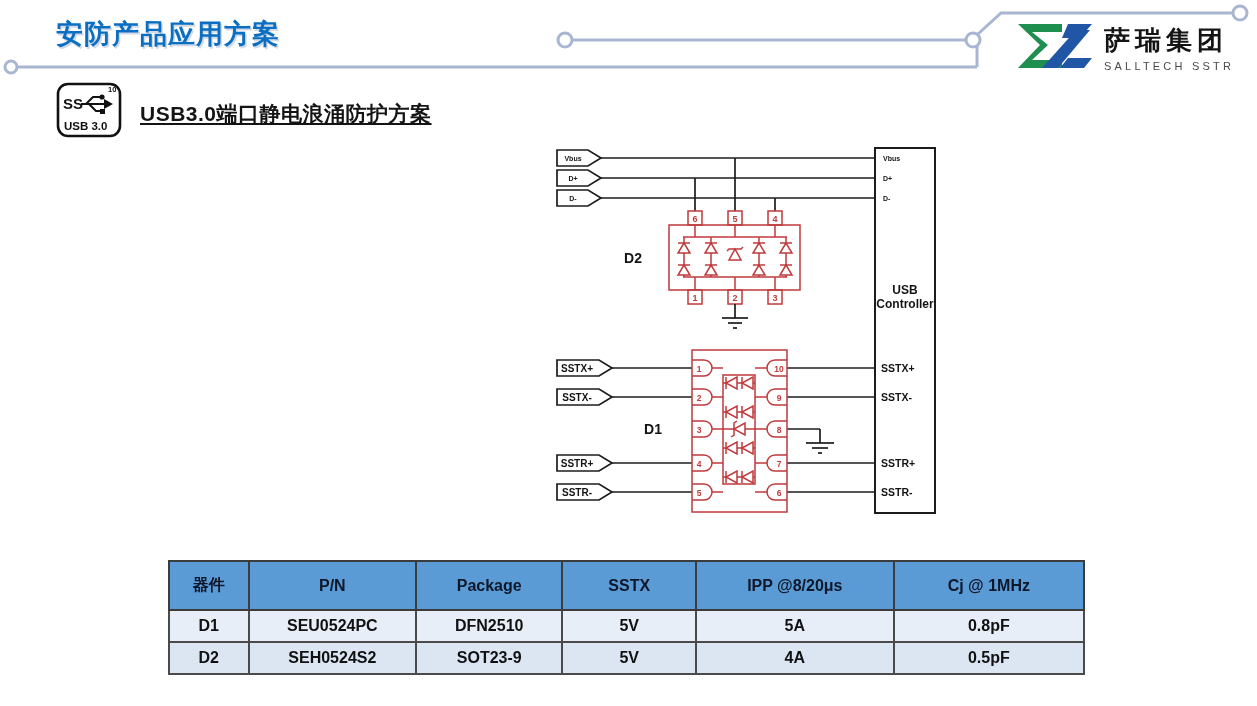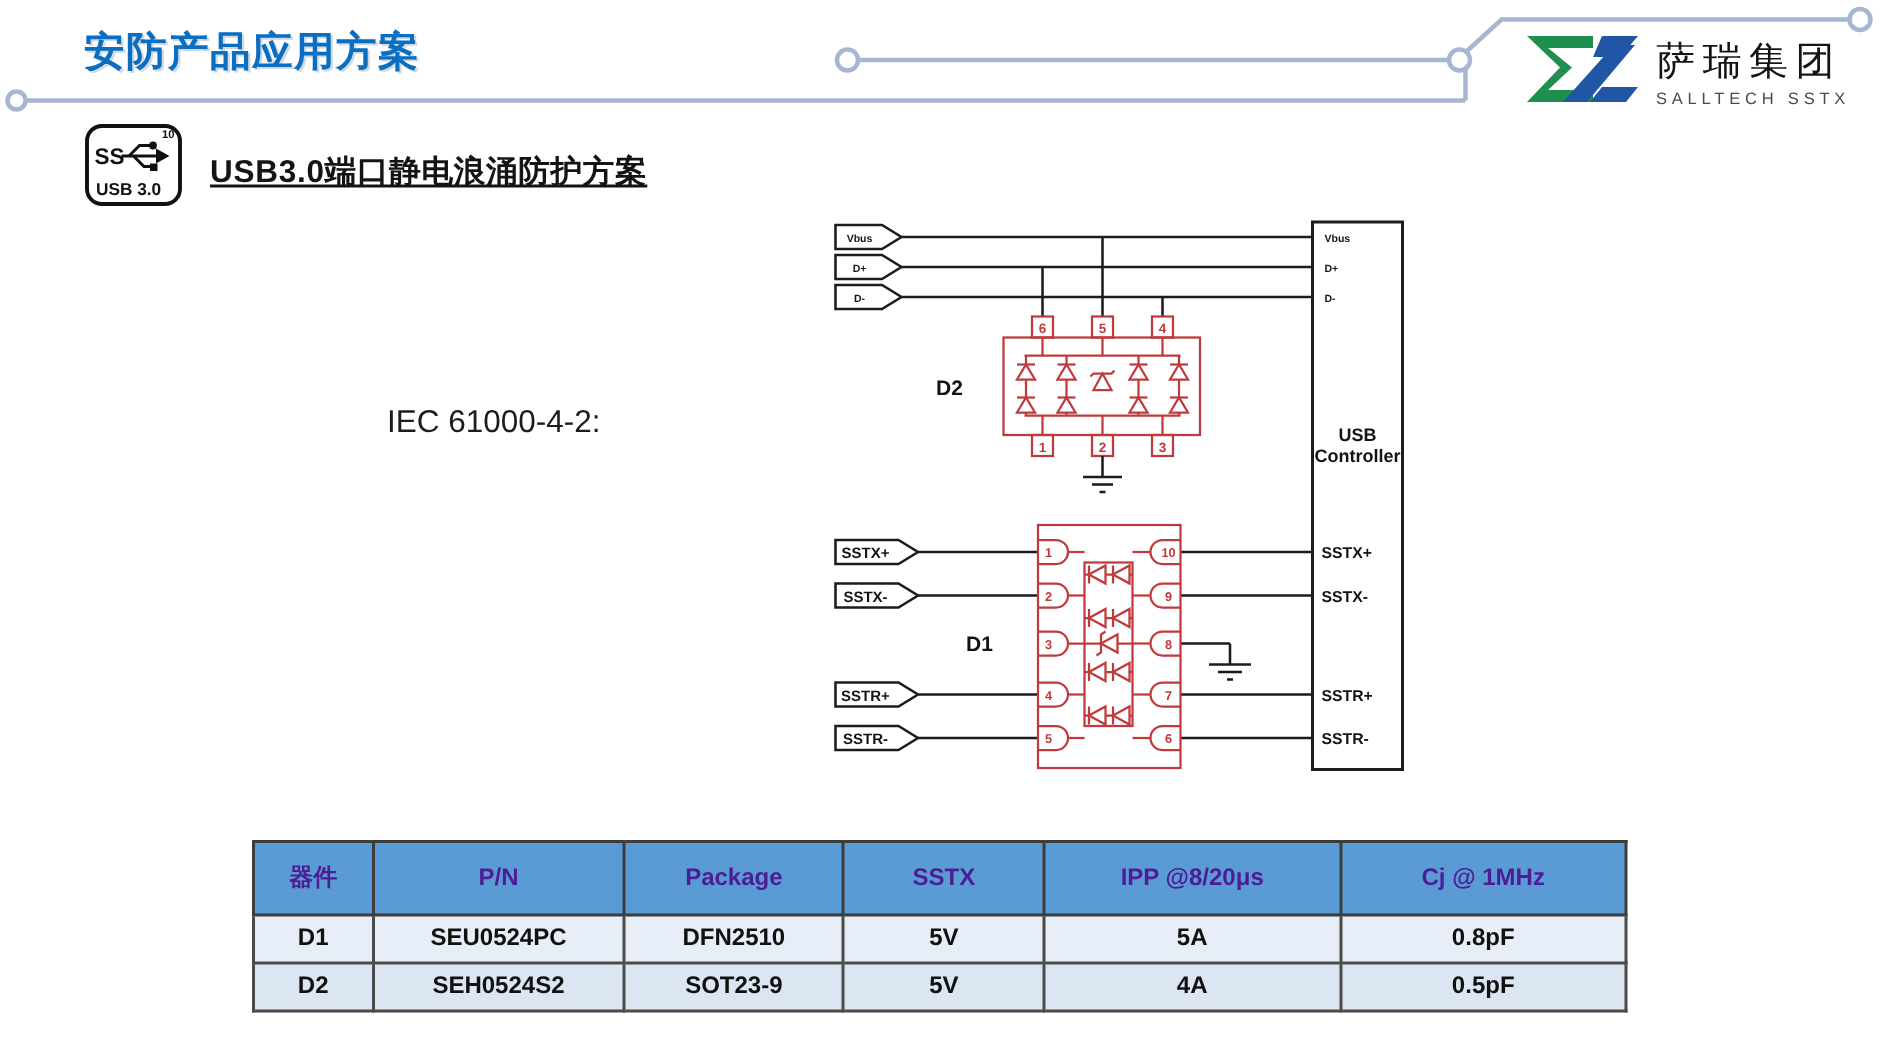--- a/index.html
+++ b/index.html
@@ -12,39 +12,39 @@
   .page-title{
     left:56px;top:16px;font-size:27px;font-weight:bold;color:var(--title-blue);
     letter-spacing:1px;text-shadow:1.5px 1.5px 0 rgba(130,150,180,.35);
   }
   
   .deco{left:0;top:0;width:1257px;height:90px;pointer-events:none;}
   .deco line, .deco polyline{stroke:var(--deco);stroke-width:3;fill:none;}
   .deco circle{stroke:var(--deco);stroke-width:3;fill:#fff;}
   
   .logo{left:1012px;top:20px;display:flex;align-items:center;gap:10px;}
-  .logo-text .cn{font-size:26px;font-weight:normal;color:#141414;letter-spacing:5px;white-space:nowrap;}
+  .logo-text .cn{font-size:26px;font-weight:bold;color:#141414;letter-spacing:5px;white-space:nowrap;}
   .logo-text .en{font-size:11px;color:#4a4a4a;letter-spacing:3.2px;margin-top:2px;white-space:nowrap;}
   
   .usbicon{left:56px;top:82px;}
   .subtitle{left:140px;top:100px;font-size:21px;font-weight:bold;color:#141414;letter-spacing:.5px;text-decoration:underline;}
   
   .iec{left:258px;top:268px;font-size:21px;color:#1c1c1c;line-height:27px;}
   
   .circuit{left:545px;top:140px;}
   .blk{stroke:#1c1c1c;stroke-width:1.7;fill:none;}
   .wht{stroke:#1c1c1c;stroke-width:1.7;fill:#fff;}
   .red{stroke:var(--red);stroke-width:1.5;fill:none;}
   .redtxt{fill:var(--red);font-weight:bold;}
   .blktxt{fill:#141414;font-weight:bold;}
   svg text{font-family:"Liberation Sans","DejaVu Sans",sans-serif;}
   
   .parts-table{left:168px;top:560px;width:917px;border-collapse:collapse;table-layout:fixed;}
   .parts-table th{
-    background:var(--th-bg);color:#4c1d95;font-size:16px;font-weight:bold;height:45px;
+    background:var(--th-bg);color:#0f172a;font-size:16px;font-weight:bold;height:45px;
     border:2px solid #3c3c3c;text-align:center;
   }
   .parts-table td{
     font-size:16px;font-weight:bold;color:#111;height:28px;
     border:2px solid #4a4a4a;text-align:center;
   }
 </style>
 </head>
 <body>
 
@@ -63,21 +63,21 @@
 
 <div class="abs logo">
   <svg width="82" height="54" viewBox="0 0 82 54">
     <path d="M50,4 L6,4 L28,25 L6,48 L50,48 L50,40 L20,40 L36,25 L20,12 L50,12 Z" fill="#1e8f4e"></path>
     <polygon points="56,4 80,4 68,18 50,18" fill="#2155a5"></polygon>
     <polygon points="64,10 78,10 46,48 30,48" fill="#2155a5"></polygon>
     <polygon points="56,38 80,38 72,48 48,48" fill="#2155a5"></polygon>
   </svg>
   <div class="logo-text">
     <div class="cn">萨瑞集团</div>
-    <div class="en">SALLTECH SSTX</div>
+    <div class="en">SALLTECH SSTR</div>
   </div>
 </div>
 
 <svg class="abs usbicon" width="68" height="56" viewBox="0 0 68 56">
   <rect x="2" y="2" width="62" height="52" rx="10" fill="#fff" stroke="#111" stroke-width="2.6"></rect>
   <text x="7" y="27" font-size="15" font-weight="bold" fill="#111">SS</text>
   <g stroke="#111" stroke-width="2" fill="none">
     <line x1="25" y1="22" x2="50" y2="22"></line>
     <polyline points="30,22 37,15 44,15"></polyline>
     <polyline points="33,22 40,29 45,29"></polyline>
@@ -85,21 +85,20 @@
   <polygon points="48,17 57,22 48,27" fill="#111"></polygon>
   <circle cx="46" cy="15" r="2.6" fill="#111"></circle>
   <rect x="44" y="27" width="5" height="5" fill="#111"></rect>
   <text x="52" y="10" font-size="7.5" font-weight="bold" fill="#111">10</text>
   <text x="8" y="48" font-size="11.5" font-weight="bold" fill="#111">USB 3.0</text>
 </svg>
 
 <div class="abs subtitle">USB3.0端口静电浪涌防护方案</div>
 
 <div class="abs iec">
-  <div>IEC 61000-4-2:</div>
 </div>
 
 <svg class="abs circuit" width="400" height="380" viewBox="545 140 400 380">
 
   <g>
     <path class="wht" d="M557,150 H588 L601,158 L588,166 H557 Z"></path>
     <text x="573" y="161" font-size="7" text-anchor="middle" class="blktxt">Vbus</text>
   </g>
   <g>
     <path class="wht" d="M557,170 H588 L601,178 L588,186 H557 Z"></path>

